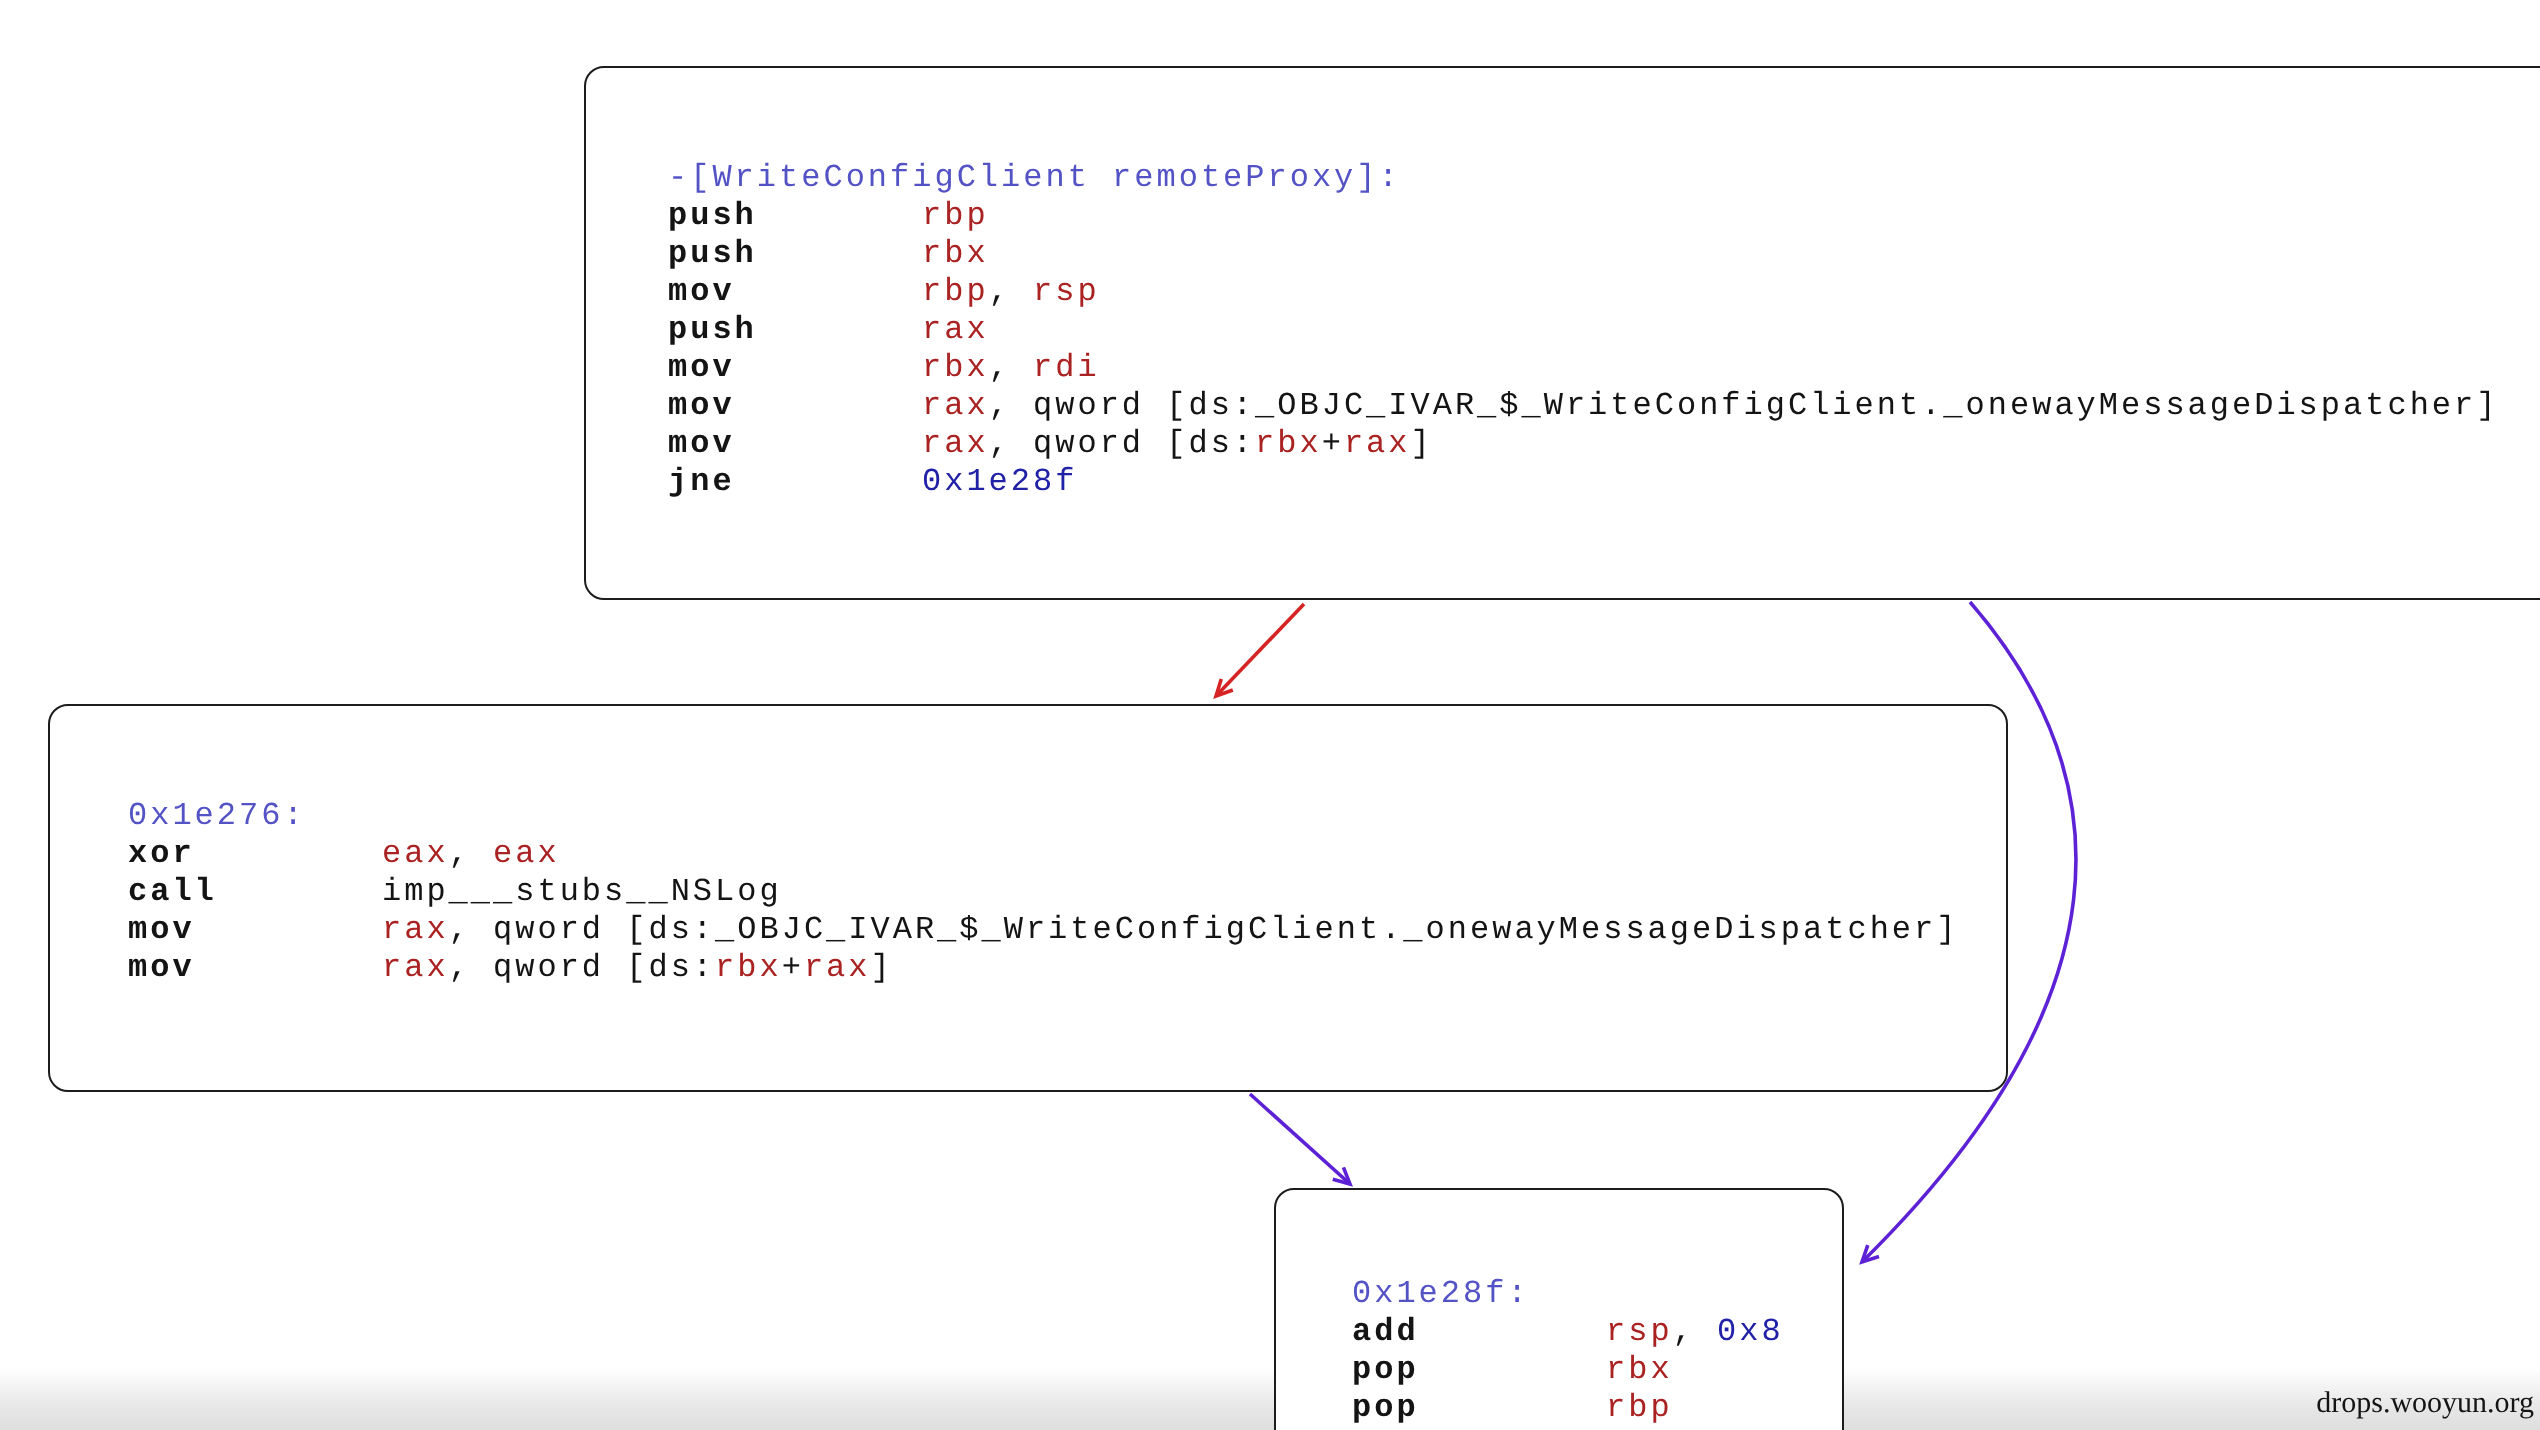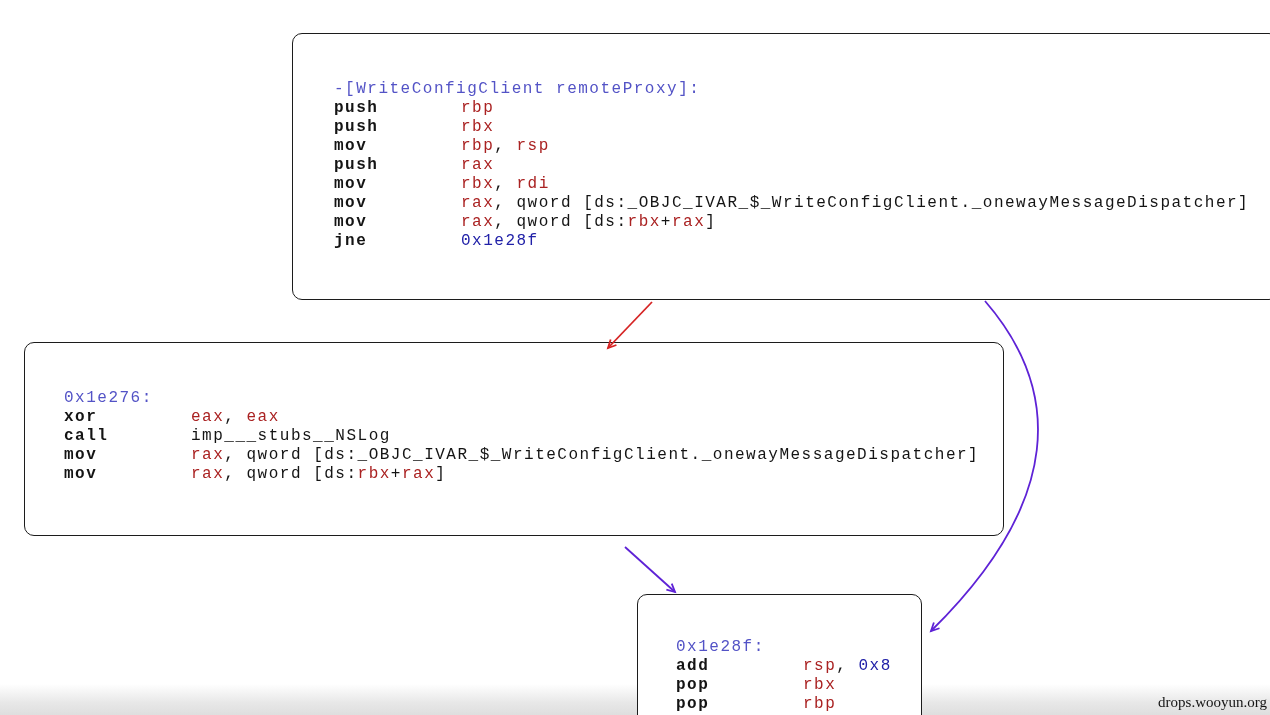--- a/index.html
+++ b/index.html
@@ -77,21 +77,21 @@
         <div class="iline"><span class="mn">push</span><span><span class="t-reg">rbx</span></span></div>
         <div class="iline"><span class="mn">mov</span><span><span class="t-reg">rbp</span><span class="t-plain">, </span><span class="t-reg">rsp</span></span></div>
         <div class="iline"><span class="mn">push</span><span><span class="t-reg">rax</span></span></div>
         <div class="iline"><span class="mn">mov</span><span><span class="t-reg">rbx</span><span class="t-plain">, </span><span class="t-reg">rdi</span></span></div>
         <div class="iline"><span class="mn">mov</span><span><span class="t-reg">rax</span><span class="t-plain">, qword [ds:_OBJC_IVAR_$_WriteConfigClient._onewayMessageDispatcher]</span></span></div>
         <div class="iline"><span class="mn">mov</span><span><span class="t-reg">rax</span><span class="t-plain">, qword [ds:</span><span class="t-reg">rbx</span><span class="t-plain">+</span><span class="t-reg">rax</span><span class="t-plain">]</span></span></div>
         <div class="iline"><span class="mn">jne</span><span><span class="t-num">0x1e28f</span></span></div>
       </div>
   </div>
 
-  <div class="block" id="block-1" style="left:24px;top:342px;width:980px;height:194px;padding:46px 0 0 39px;">
+  <div class="block" id="block-1" style="left:24px;top:352px;width:980px;height:194px;padding:46px 0 0 39px;">
     <div class="label">0x1e276:</div>
     <div class="code">
         <div class="iline"><span class="mn">xor</span><span><span class="t-reg">eax</span><span class="t-plain">, </span><span class="t-reg">eax</span></span></div>
         <div class="iline"><span class="mn">call</span><span><span class="t-plain">imp___stubs__NSLog</span></span></div>
         <div class="iline"><span class="mn">mov</span><span><span class="t-reg">rax</span><span class="t-plain">, qword [ds:_OBJC_IVAR_$_WriteConfigClient._onewayMessageDispatcher]</span></span></div>
         <div class="iline"><span class="mn">mov</span><span><span class="t-reg">rax</span><span class="t-plain">, qword [ds:</span><span class="t-reg">rbx</span><span class="t-plain">+</span><span class="t-reg">rax</span><span class="t-plain">]</span></span></div>
       </div>
   </div>
 
   <div class="block" id="block-2" style="left:637px;top:594px;width:285px;height:180px;padding:43px 0 0 38px;">

